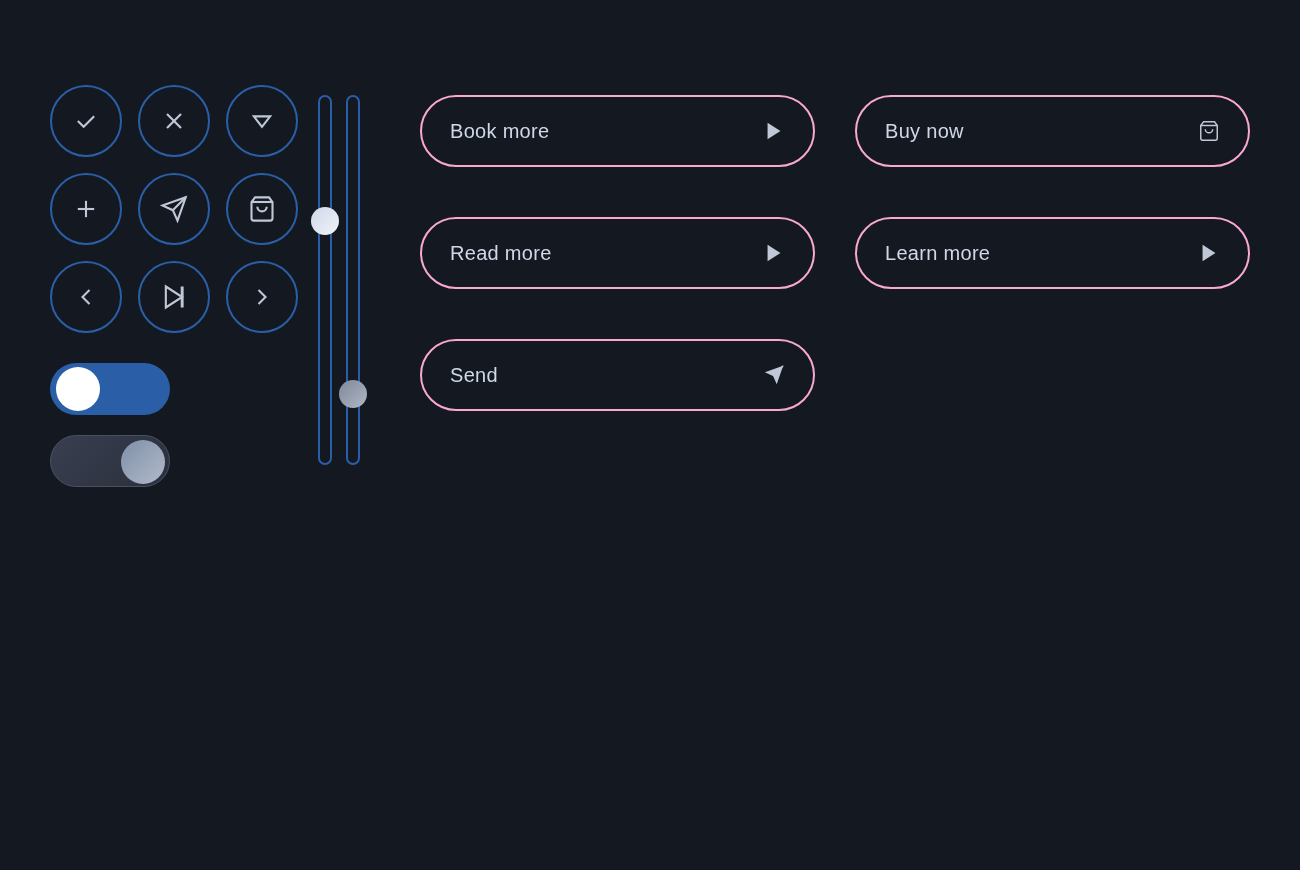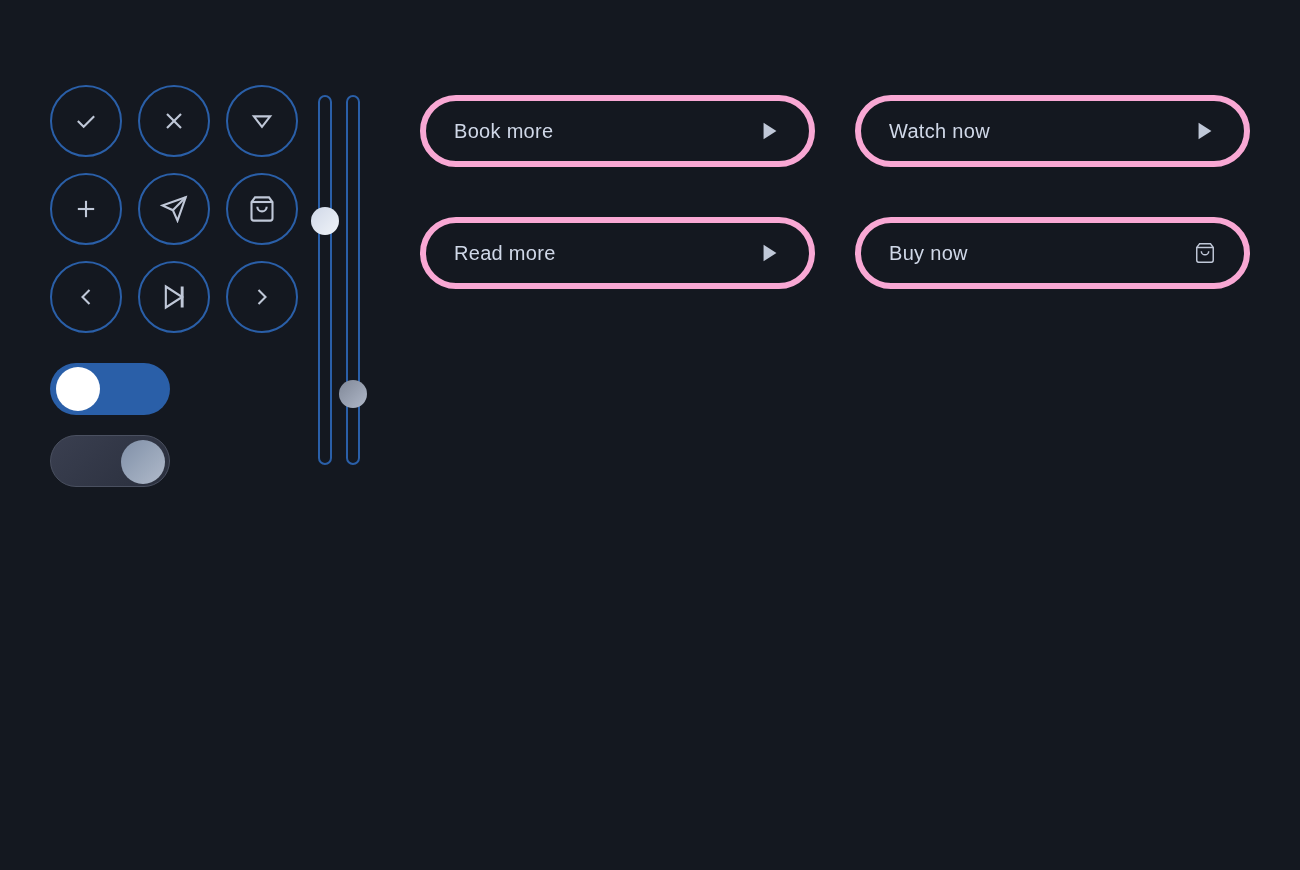--- a/index.html
+++ b/index.html
@@ -131,21 +131,21 @@
       grid-template-columns: 1fr 1fr;
       grid-template-rows: repeat(4, auto);
       gap: 50px 40px;
       padding-top: 10px;
       align-content: start;
     }
 
     .ui-button {
       height: 72px;
       border-radius: 36px;
-      border: 6px solid #f9a8d4;
+      border: 2px solid #f9a8d4;
       background: #141820;
       display: flex;
       align-items: center;
       justify-content: space-between;
       padding: 0 28px;
       cursor: pointer;
       color: #d0d8e8;
       font-size: 20px;
       font-weight: 400;
       letter-spacing: 0.3px;
@@ -277,49 +277,58 @@
 
       <button class="ui-button">
         <span>Book more</span>
         <span class="btn-icon">
           <svg viewBox="0 0 24 24">
               <polygon points="5,3 19,12 5,21" fill="#c0c8d8" stroke="none"></polygon>
             </svg>
         </span>
       </button>
 
-      <button class="ui-button">
-        <span>Watch now</span>
-        <span class="btn-icon">
-          <svg viewBox="0 0 24 24">
-              <polygon points="5,3 19,12 5,21" fill="#c0c8d8" stroke="none"></polygon>
-            </svg>
-        </span>
-      </button>
-
-      <button class="ui-button">
-        <span>Read more</span>
-        <span class="btn-icon">
-          <svg viewBox="0 0 24 24">
-              <polygon points="5,3 19,12 5,21" fill="#c0c8d8" stroke="none"></polygon>
-            </svg>
-        </span>
-      </button>
 
       <button class="ui-button">
         <span>Buy now</span>
         <span class="btn-icon">
           <svg viewBox="0 0 24 24" stroke="#c0c8d8" stroke-width="1.8">
             <path d="M6 2L3 6v14a2 2 0 002 2h14a2 2 0 002-2V6l-3-4z"></path>
             <line x1="3" y1="6" x2="21" y2="6"></line>
             <path d="M16 10a4 4 0 01-8 0"></path>
           </svg>
         </span>
       </button>
 
-
-
-
+      <button class="ui-button">
+        <span>Read more</span>
+        <span class="btn-icon">
+          <svg viewBox="0 0 24 24">
+              <polygon points="5,3 19,12 5,21" fill="#c0c8d8" stroke="none"></polygon>
+            </svg>
+        </span>
+      </button>
+
+      <button class="ui-button">
+        <span>Learn more</span>
+        <span class="btn-icon">
+          <svg viewBox="0 0 24 24">
+              <polygon points="5,3 19,12 5,21" fill="#c0c8d8" stroke="none"></polygon>
+            </svg>
+        </span>
+      </button>
+
+
+
+      <button class="ui-button">
+        <span>Send</span>
+        <span class="btn-icon">
+          <svg viewBox="0 0 24 24" stroke="#c0c8d8" stroke-width="1.8">
+              <line x1="22" y1="2" x2="11" y2="13"></line>
+              <polygon points="22,2 15,22 11,13 2,9" fill="#c0c8d8" stroke="none"></polygon>
+            </svg>
+        </span>
+      </button>
 
     </div>
   </div>
 
 </div>
 
 </body></html>

